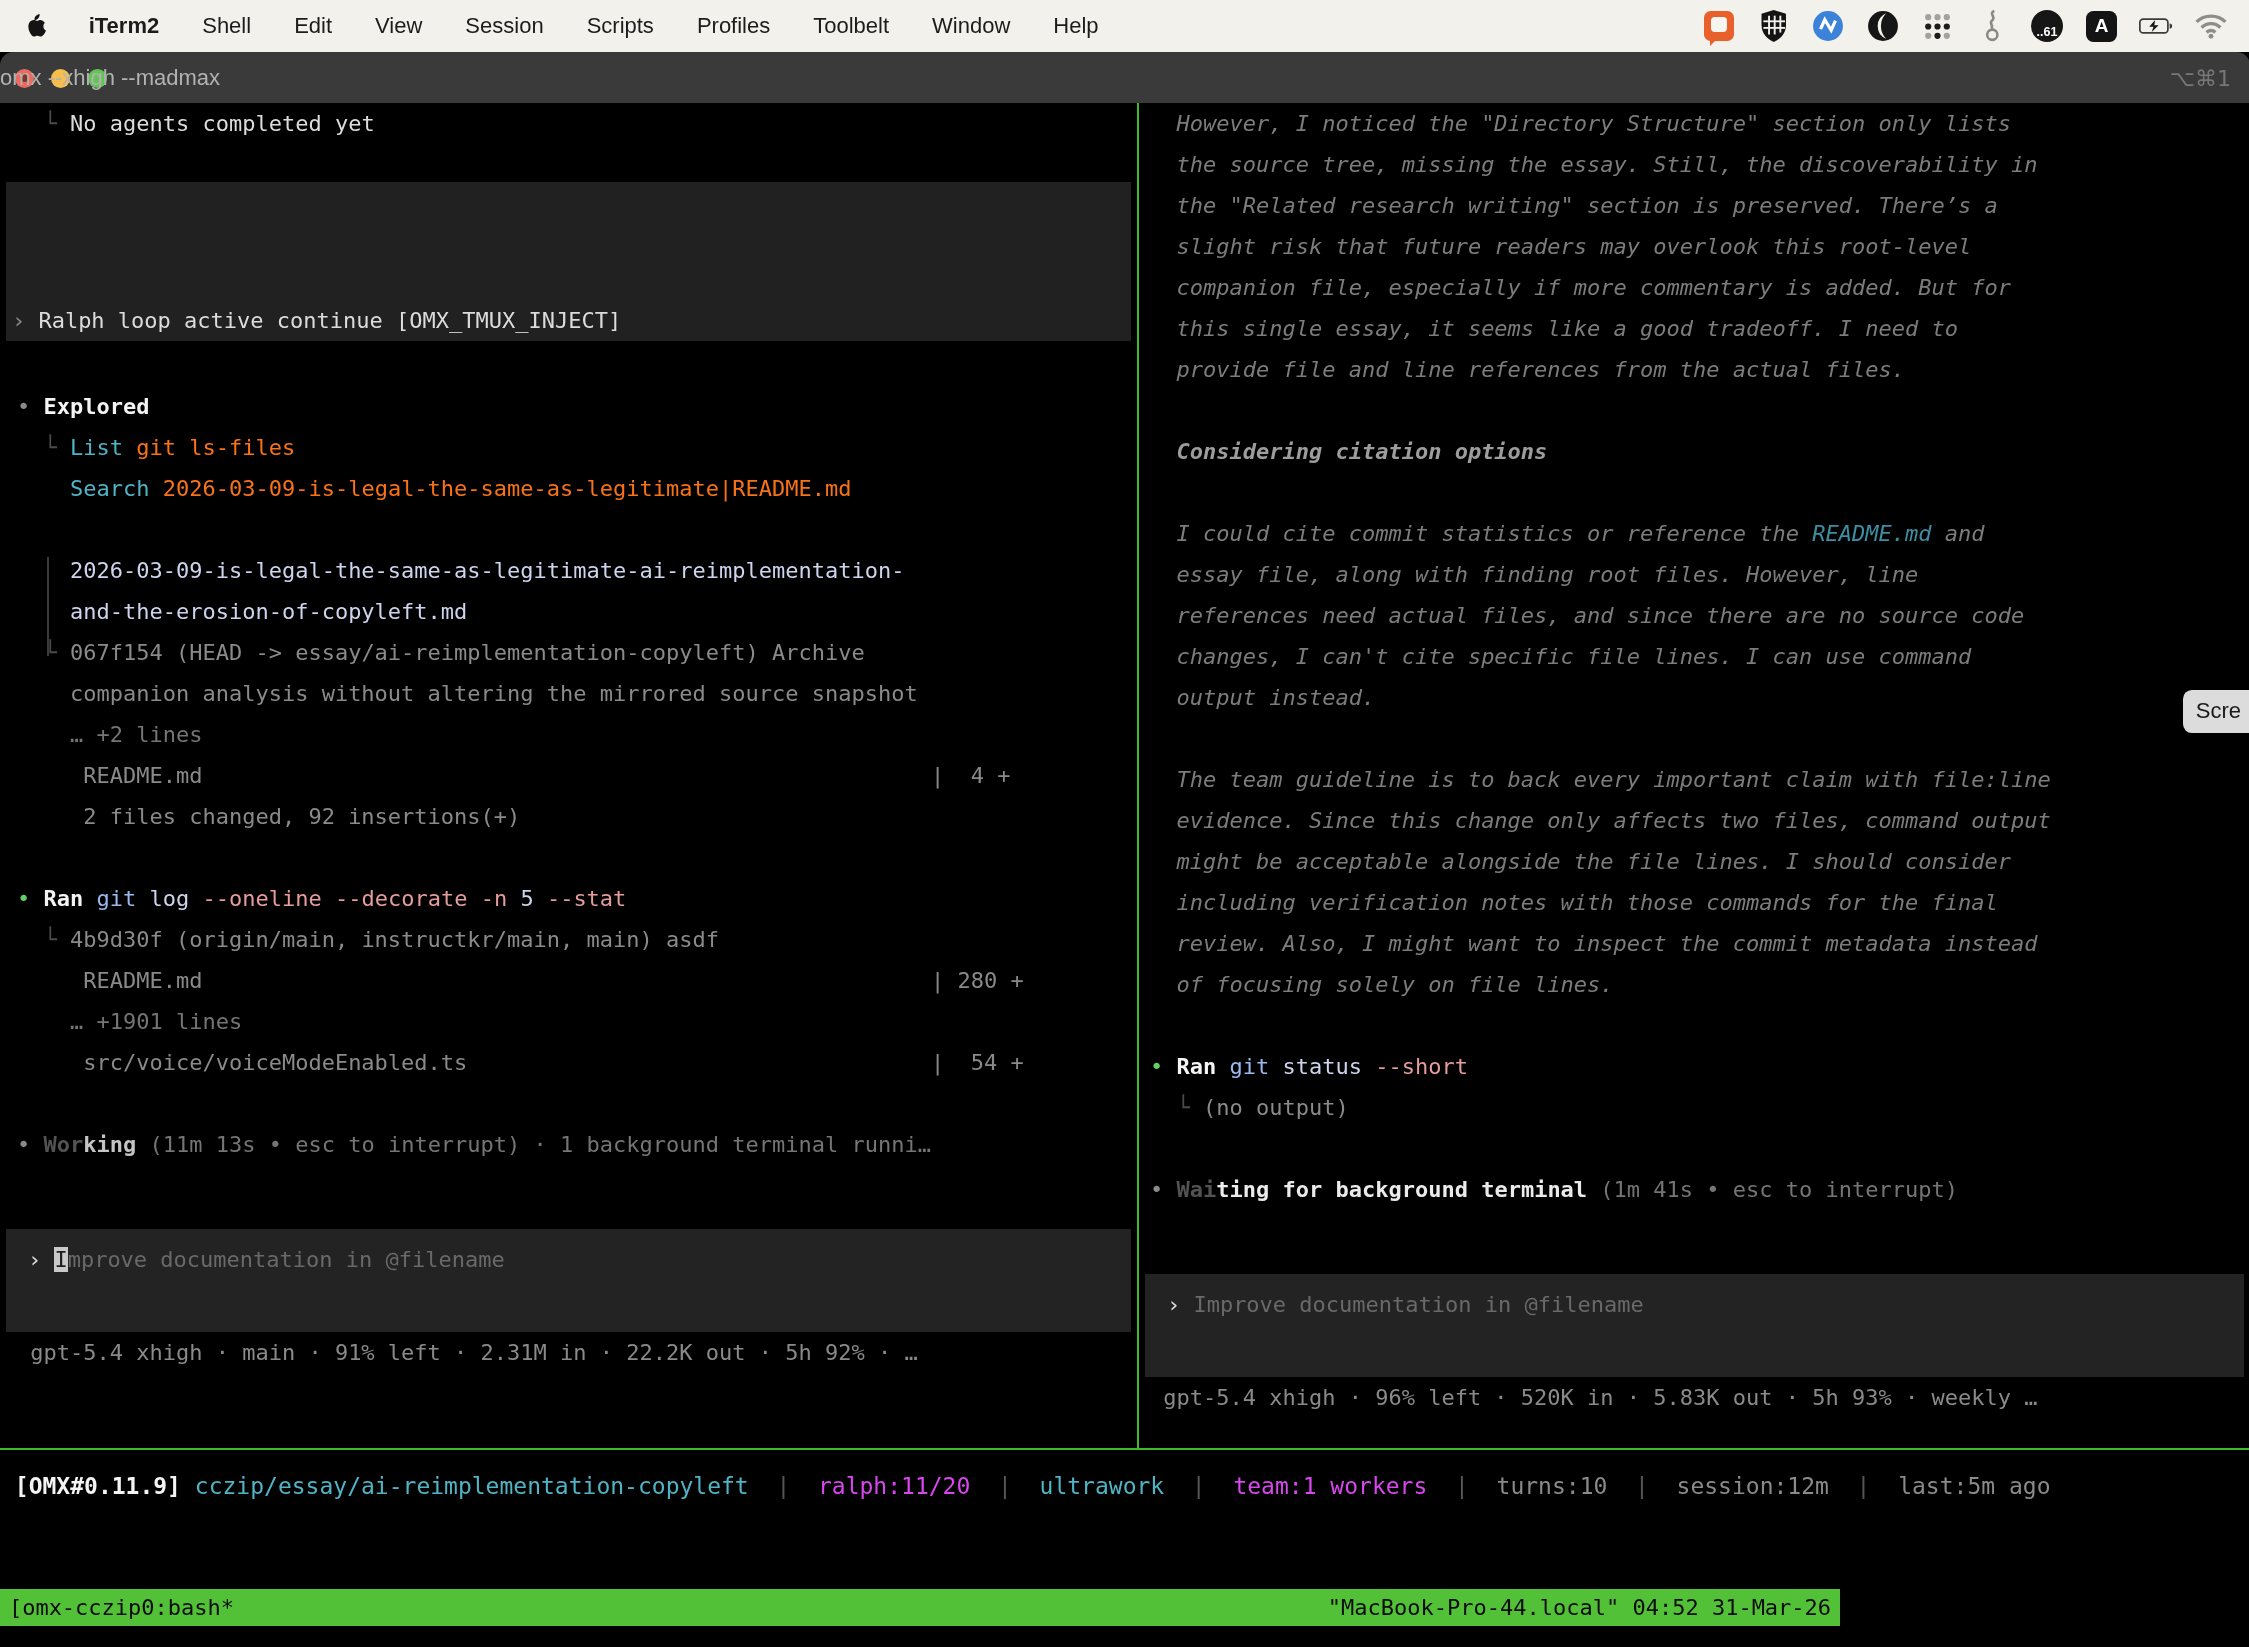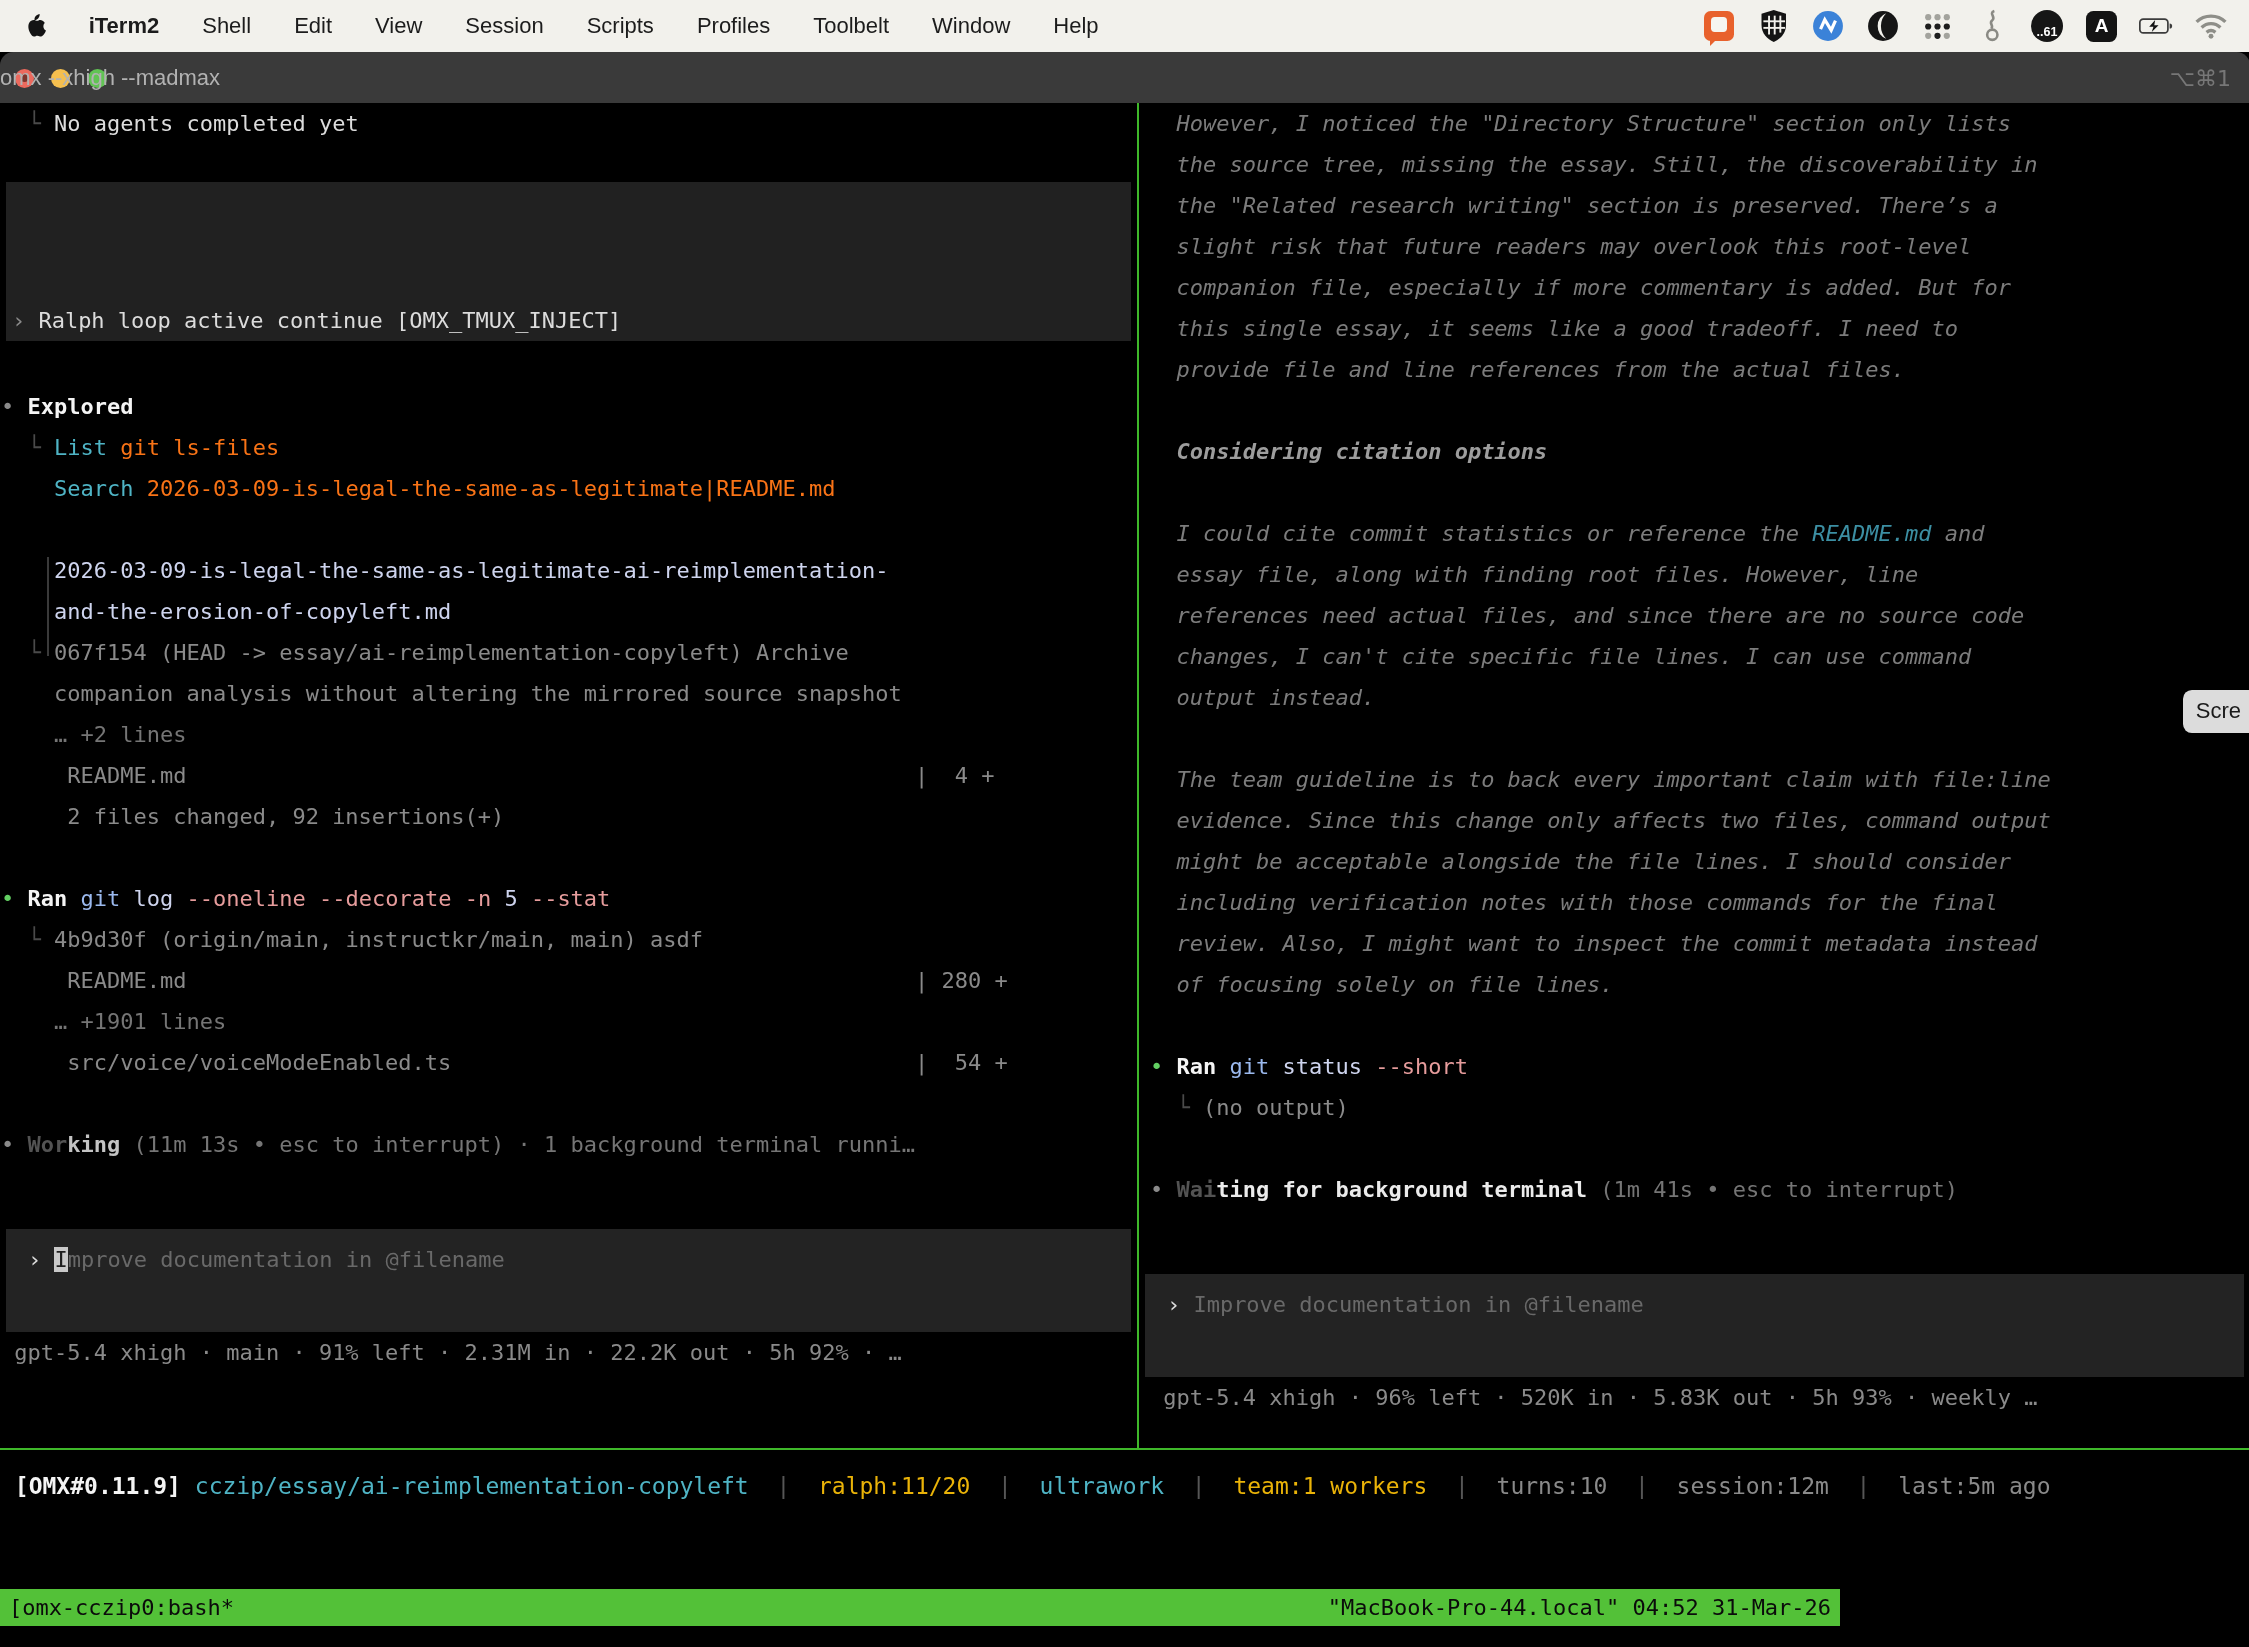--- a/index.html
+++ b/index.html
@@ -33,21 +33,21 @@
   .wtitle{position:absolute;left:0;right:0;text-align:left;color:#b2b2b2;font-weight:normal;font-size:22px;}
   .wshortcut{position:absolute;right:19px;color:#777;font-size:22px;font-family:"DejaVu Sans",sans-serif;}
   
   .term{position:absolute;top:103px;left:0;width:2250px;height:1544px;background:#000;}
   .pane{position:absolute;top:0;height:1345px;overflow:hidden;}
   .pane-left{left:0;width:1137px;}
   .pane-right{left:1139px;width:1111px;}
   .vdivider{position:absolute;left:1137px;top:0;width:2.2px;height:1345px;background:#3fb82a;}
   .hline{position:absolute;top:1345px;left:0;width:2250px;height:2.2px;background:#3fb82a;}
   .tline{white-space:pre;height:41px;line-height:41px;font-size:22px;color:#8a8a8a;}
-  .pane-left .tline{padding-left:1px;}
+  .pane-left .tline{padding-left:17px;}
   .pane-right .tline{padding-left:11px;}
   .ralph-box{margin-top:38px;margin-left:6px;width:1125px;height:159px;background:#212121;display:flex;align-items:flex-end;}
   .ralph-box .tline{padding-left:5.9px;}
   .pane-left .lines{margin-top:45px;}
   .vguide{position:absolute;left:47px;top:454px;width:1.5px;height:99px;background:#3a3a3a;}
   .input-box{margin-top:64px;height:103px;background:#232323;box-sizing:border-box;padding-top:10.3px;}
   .pane-left .input-box{margin-left:5.9px;width:1125px;}
   .pane-right .input-box{margin-left:5.9px;width:1099px;}
   .input-box .tline{padding-left:22px;}
   .tooltip{position:absolute;top:587px;right:0;background:#dcdcdc;color:#1a1a1a;
@@ -65,21 +65,21 @@
   .s-dg{color:#757575;}
   .s-d{color:#4a4a4a;}
   .s-lg{color:#f97316;}
   .s-cy{color:#4fb4c5;}
   .s-tl{color:#3c8fa3;font-style:italic;}
   .s-bl{color:#9bb9ee;}
   .s-sa{color:#e69c9c;}
   .s-ar{color:#ced4ee;}
   .s-gd{color:#a7d7ab;}
   .s-gn{color:#63d063;}
-  .s-grn{color:#eab308;}
+  .s-grn{color:#d946ef;}
   .s-it{color:#7c7c7c;font-style:italic;}
   .s-ith{color:#9d9d9d;font-style:italic;font-weight:bold;}
   .s-sh1{color:#535353;font-weight:bold;}
   .s-sh2{color:#c4c4c4;font-weight:bold;margin-top:42px;}
   .s-shw{color:#ebebeb;font-weight:bold;}
   .s-ph{color:#696969;}
   .s-cur{background:#c9c9c9;color:#1e1e1e;}
   .s-sep{color:#565656;}
 </style>
 </head>

